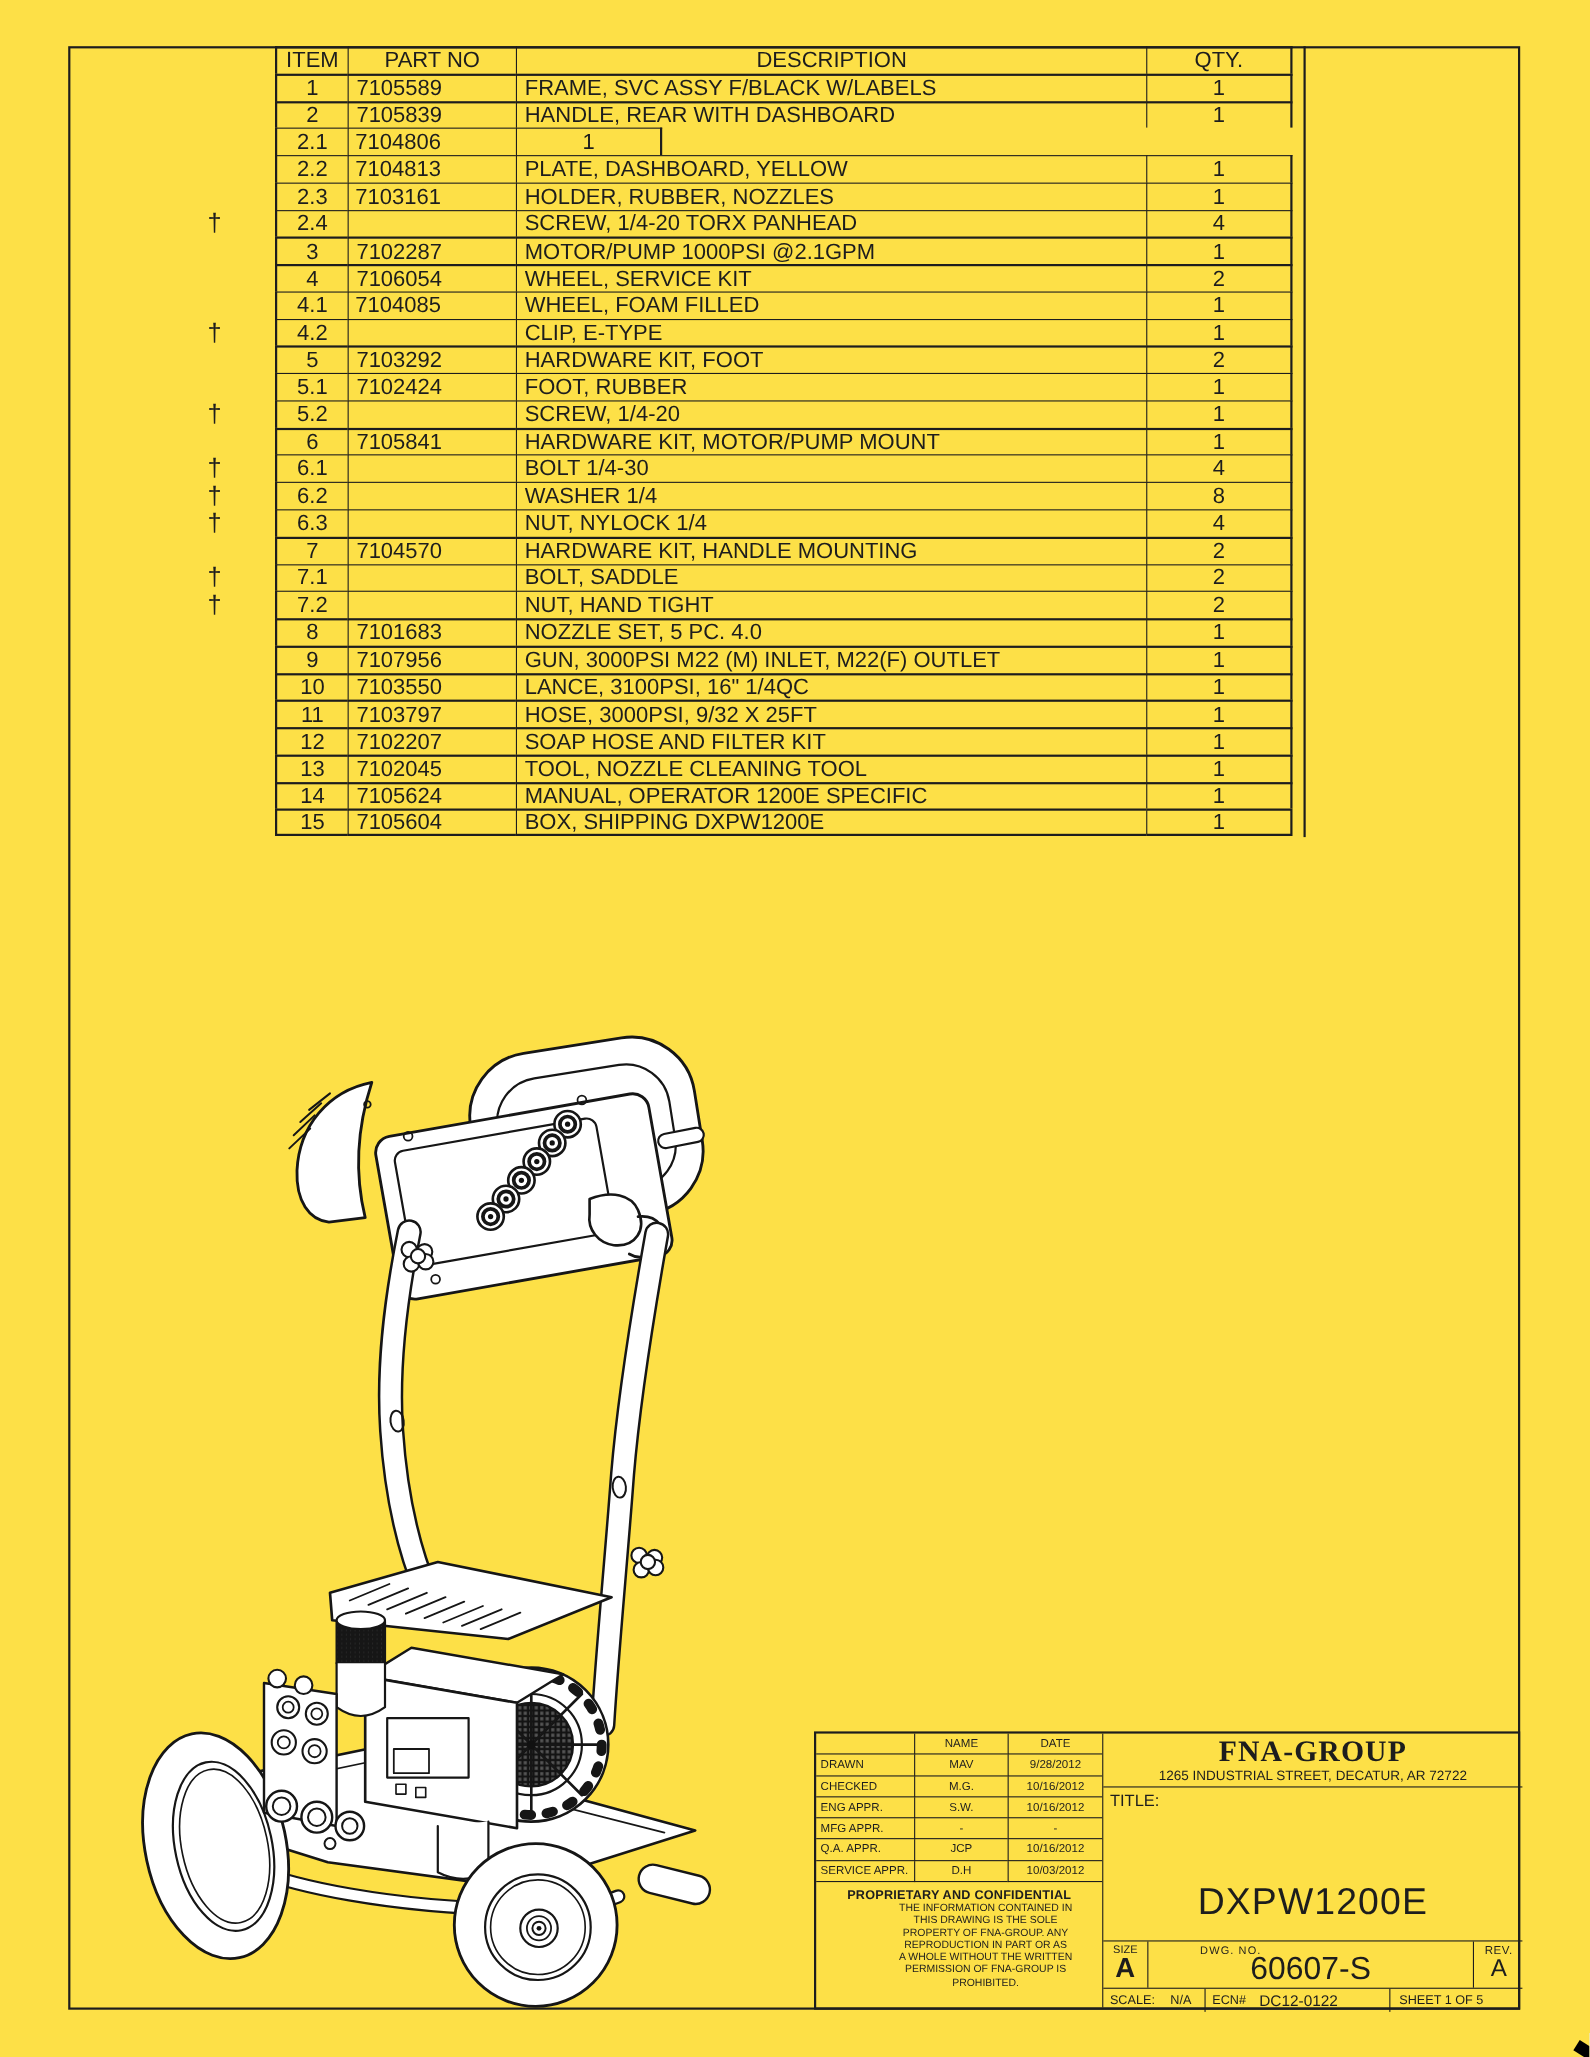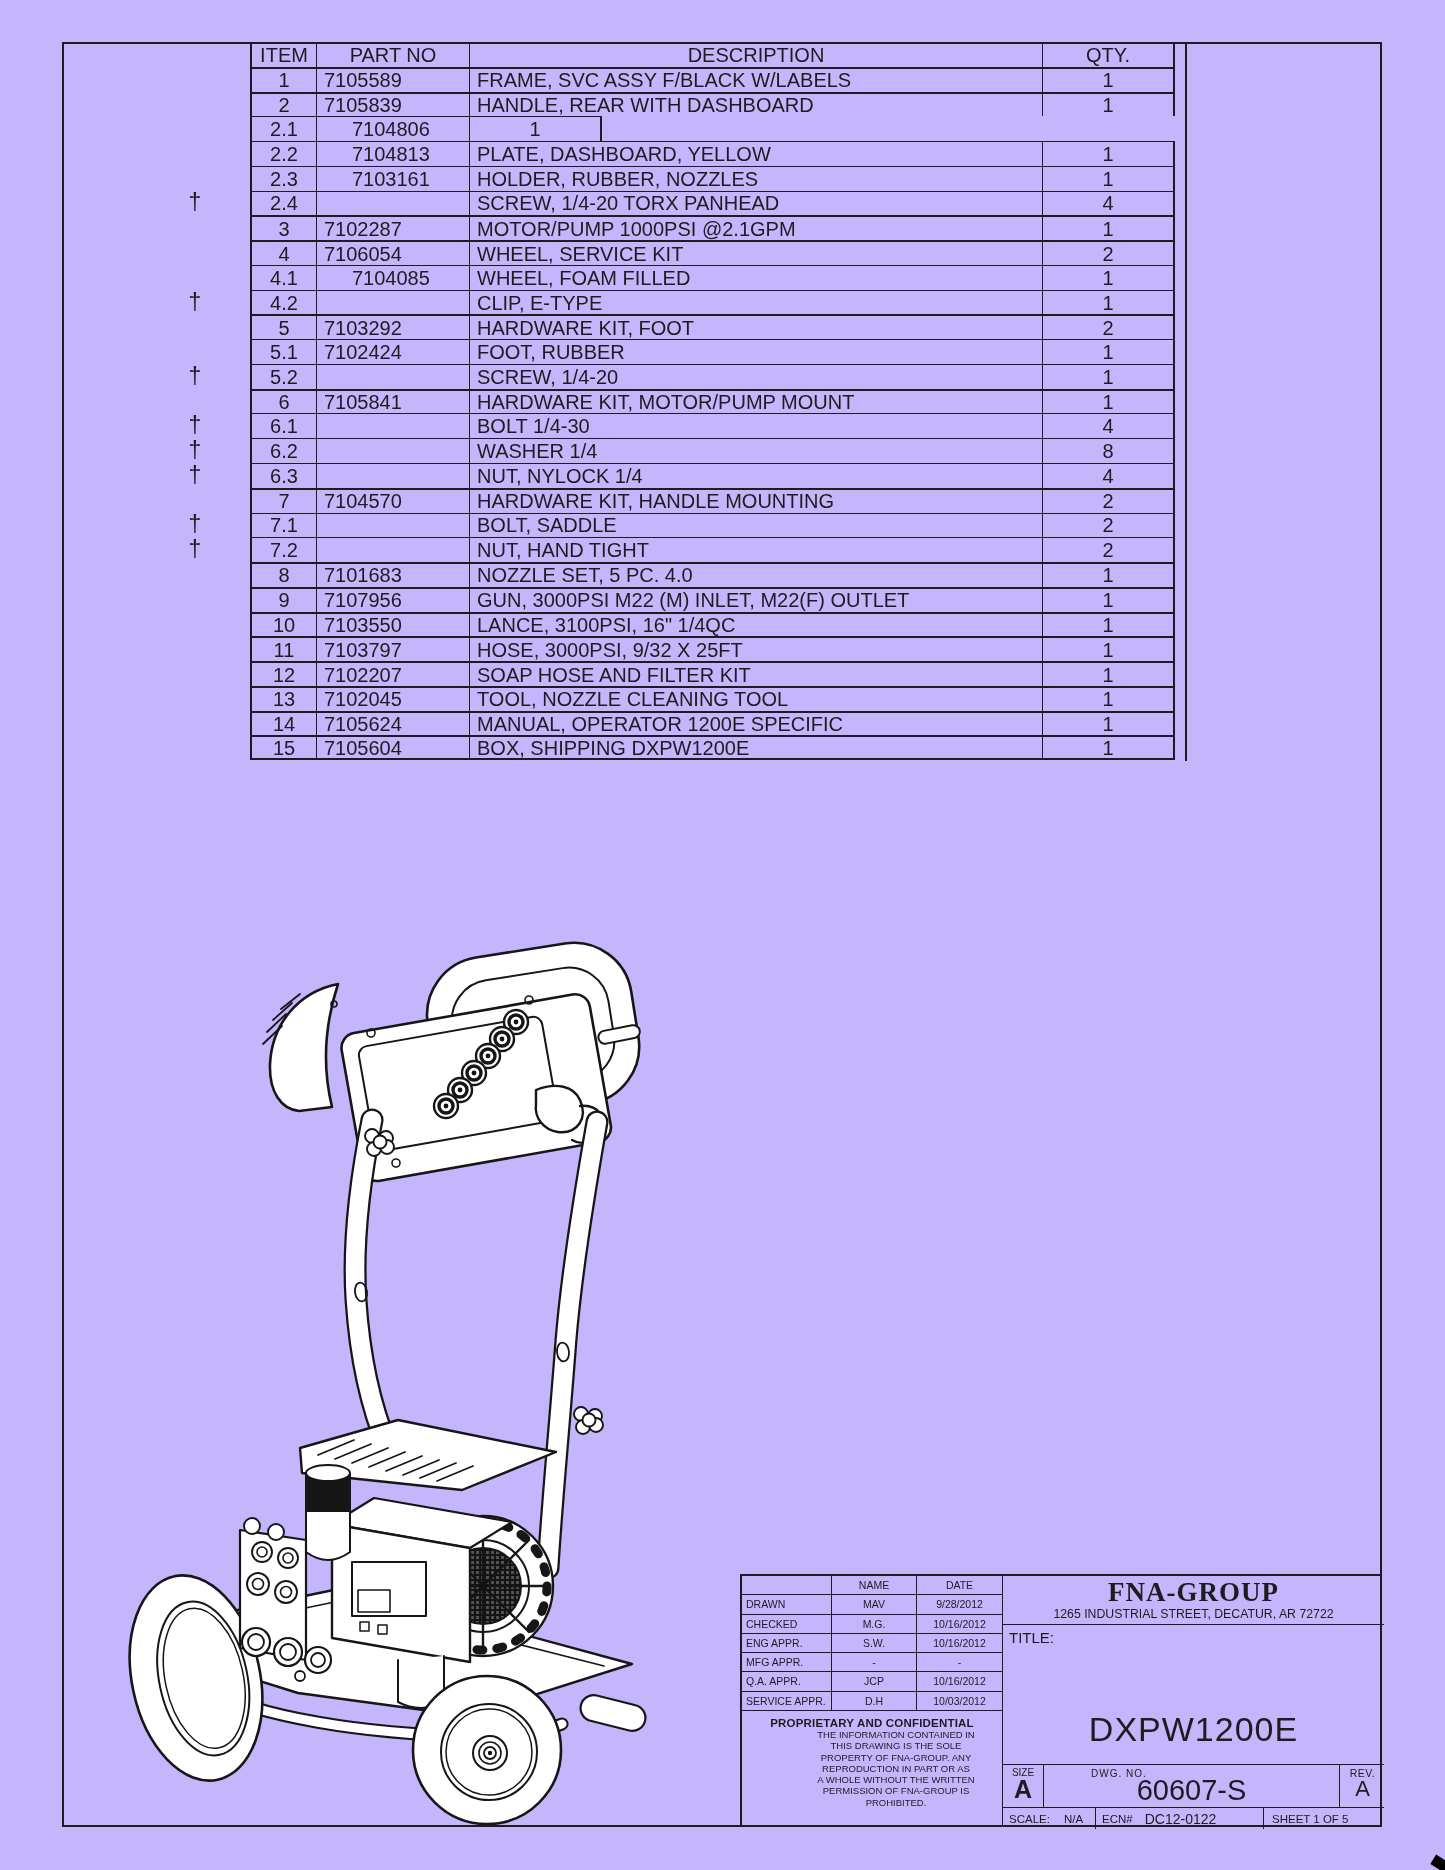--- a/index.html
+++ b/index.html
@@ -1,33 +1,33 @@
 <!DOCTYPE html>
 <html><head>
 <meta charset="utf-8">
 <style>
   html,body{margin:0;padding:0;background:#e8e8e8;}
   *{box-sizing:border-box;}
   #page{
-    position:relative;width:1445px;height:1870px;background:#c4b5fd;
+    position:relative;width:1445px;height:1870px;background:#fde047;
     font-family:"Liberation Sans","DejaVu Sans",sans-serif;color:#1d1d1d;
     overflow:hidden;margin:0 auto;
   }
   
   #sheet-border{position:absolute;left:62px;top:42px;width:1320px;height:1785px;
     border:2px solid #1d1d1d;}
   
   #bom{position:absolute;left:140px;top:42px;width:1035px;}
   .bom-row{display:flex;height:24.77px;}
   .bc{height:100%;display:flex;align-items:center;font-size:20px;line-height:1;
     white-space:nowrap;overflow:hidden;}
   .c-dag{width:110px;justify-content:center;font-size:23px;}
   .c-item{width:66px;justify-content:center;border-left:2px solid #1d1d1d;border-top:1px solid #1d1d1d;}
   .c-part{width:153px;padding-left:7px;border-left:1px solid #1d1d1d;border-top:1px solid #1d1d1d;}
-  .c-part.ind{padding-left:35px;}
+  .c-part.ind{padding-left:6px;}
   .c-desc{width:573px;padding-left:7px;border-left:1px solid #1d1d1d;border-top:1px solid #1d1d1d;}
   .c-qty{width:133px;justify-content:center;border-left:1px solid #1d1d1d;
     border-right:2px solid #1d1d1d;border-top:1px solid #1d1d1d;}
   .bom-row.major .c-item,.bom-row.major .c-part,.bom-row.major .c-desc,.bom-row.major .c-qty{
     border-top:2px solid #1d1d1d;}
   .bom-row.head .c-item,.bom-row.head .c-part,.bom-row.head .c-desc,.bom-row.head .c-qty{
     border-top:2px solid #1d1d1d;justify-content:center;padding-left:0;}
   .bom-row.last .c-item,.bom-row.last .c-part,.bom-row.last .c-desc,.bom-row.last .c-qty{
     border-bottom:2px solid #1d1d1d;}
   #bom-extra-line{position:absolute;left:1185px;top:42px;width:2px;height:719px;background:#1d1d1d;}

